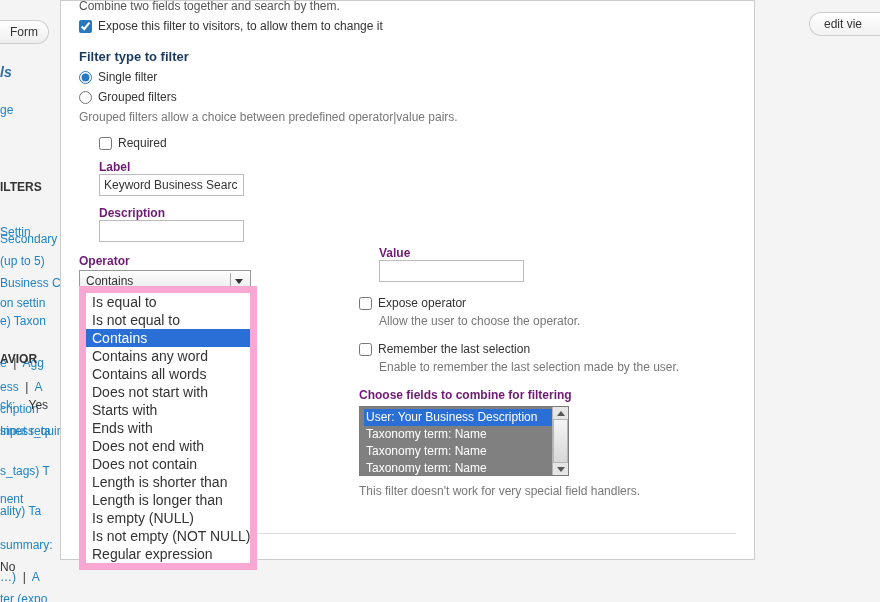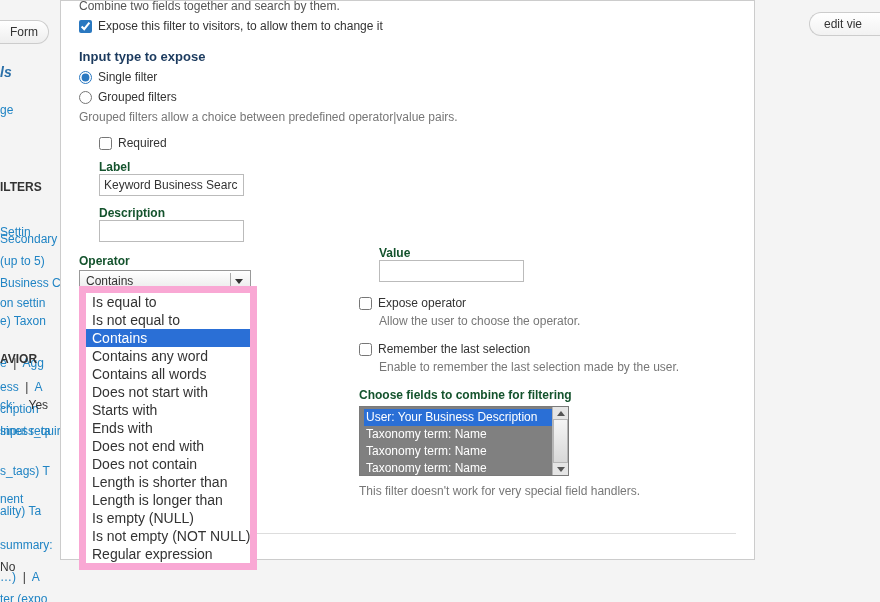--- a/index.html
+++ b/index.html
@@ -62,21 +62,21 @@
     font-weight: bold;
     color: #1b3a5e;
     margin-top: 16px;
     font-size: 13px;
   }
   .radio-line { display: flex; align-items: center; gap: 6px; margin-top: 6px; }
   .helper { color: #777; margin-top: 6px; }
 
   .sub-label {
     font-weight: bold;
-    color: #14532d;
+    color: #701a75;
     margin-top: 10px;
     font-size: 12px;
   }
 
   input.textfield, select.selectfield {
     border: 1px solid #bbb;
     background: #fff;
     height: 22px;
     padding: 2px 4px;
     font-family: inherit;
@@ -268,21 +268,21 @@
 
 <div class="panel">
 
   <div class="intro">Combine two fields together and search by them.</div>
 
   <div class="cb-line">
     <input type="checkbox" checked="" style="">
     <span>Expose this filter to visitors, to allow them to change it</span>
   </div>
 
-  <div class="section-head">Input type to expose</div>
+  <div class="section-head">Filter type to filter</div>
 
   <div class="radio-line">
     <input type="radio" name="ft" checked="" style="">
     <span>Single filter</span>
   </div>
   <div class="radio-line">
     <input type="radio" name="ft" style="">
     <span>Grouped filters</span>
   </div>
   <div class="helper">Grouped filters allow a choice between predefined operator|value pairs.</div>

